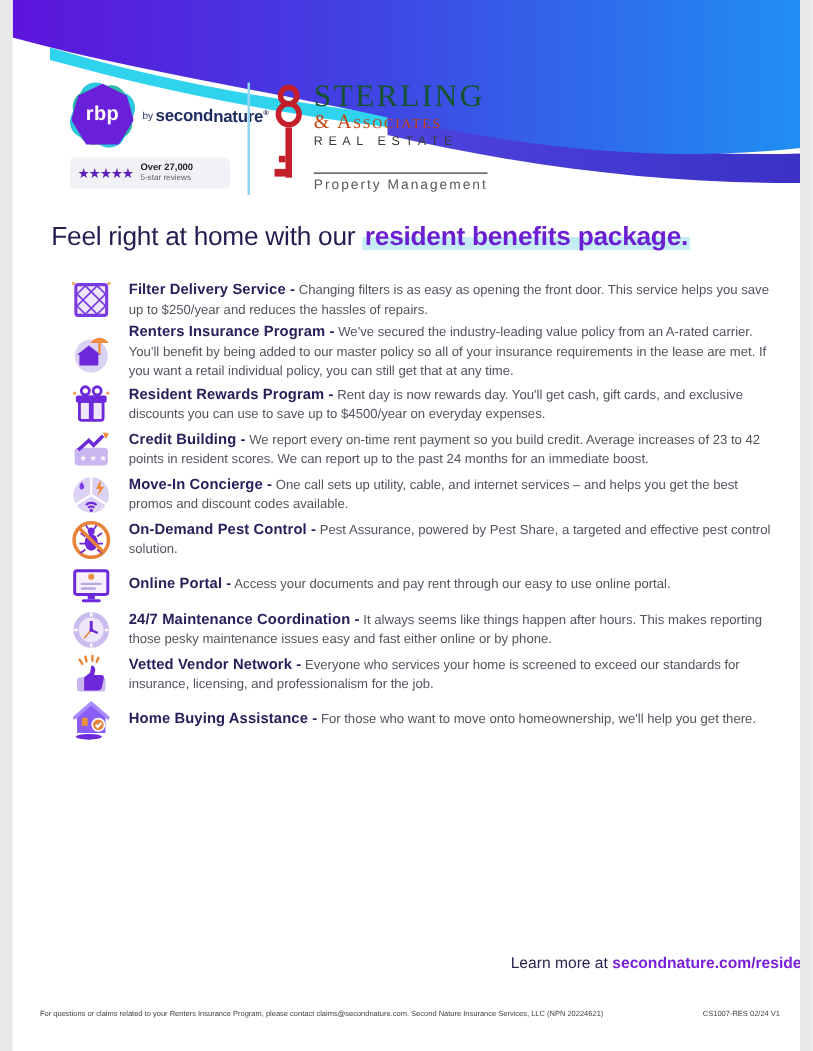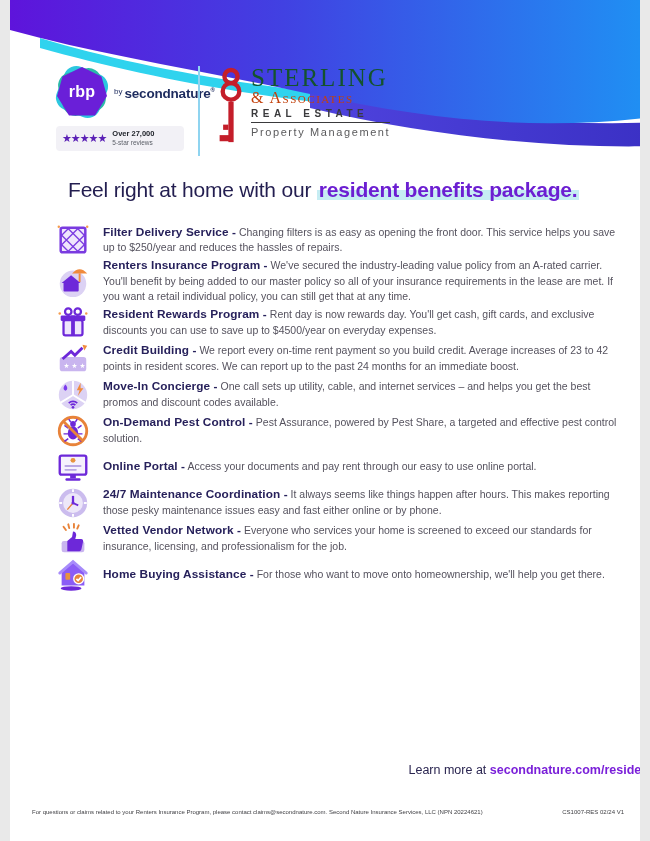--- a/index.html
+++ b/index.html
@@ -33,25 +33,25 @@
   .reviews { margin-left:6px; line-height:8px; }
   .reviews .r1 { font-size:7.5px; font-weight:bold; color:#20242B; display:block; }
   .reviews .r2 { font-size:6.5px; color:#5A5E66; display:block; margin-top:1px; }
   .divider { width:2px; height:90px; background:#8FD4F0; margin:0 16px 0 12px; }
   .sterling { display:flex; align-items:flex-start; }
   .sterling-text { margin-left:5px; }
   .st-name { font-family:"Liberation Serif", serif; font-size:25px; letter-spacing:2px;
     color:#14532d; line-height:24px; }
   .st-assoc { font-family:"Liberation Serif", serif; font-variant:small-caps; font-size:16px;
     letter-spacing:1.5px; color:#c2410c; line-height:16px; }
-  .st-re { font-size:10px; font-weight:bold; letter-spacing:4.5px; color:#3A3A3C;
-    margin-top:2px; padding-bottom:3px; border-bottom:1.5px solid #3A3A3C; line-height:11px; }
+  .st-re { font-size:10px; font-weight:normal; letter-spacing:4.5px; color:#3A3A3C;
+    margin-top:2px; padding-bottom:19px; border-bottom:1.5px solid #3A3A3C; line-height:11px; }
   .st-pm { font-size:11px; letter-spacing:1.6px; color:#5A5A5C; margin-top:3px; }
   
-  .headline { position:absolute; top:178px; left:58px; white-space:nowrap;
+  .headline { position:absolute; top:178px; left:31px; white-space:nowrap;
     font-size:21px; font-weight:500; color:#231E50; letter-spacing:-.2px; }
   .headline .hl { color:#6C1FD2; font-weight:bold;
     background:linear-gradient(to bottom, transparent 52%, #C6EDF3 52%, #C6EDF3 96%, transparent 96%);
     padding:0 2px; }
   
   .benefits { position:absolute; top:222px; left:45px; width:568px;
     display:flex; flex-direction:column; gap:0; }
   .benefit { display:flex; align-items:center; }
   .benefit .bicon { flex:0 0 36px; width:36px; height:36px; margin-right:12px; }
   .benefit p { font-size:10.5px; line-height:15.5px; color:#55525E; }

